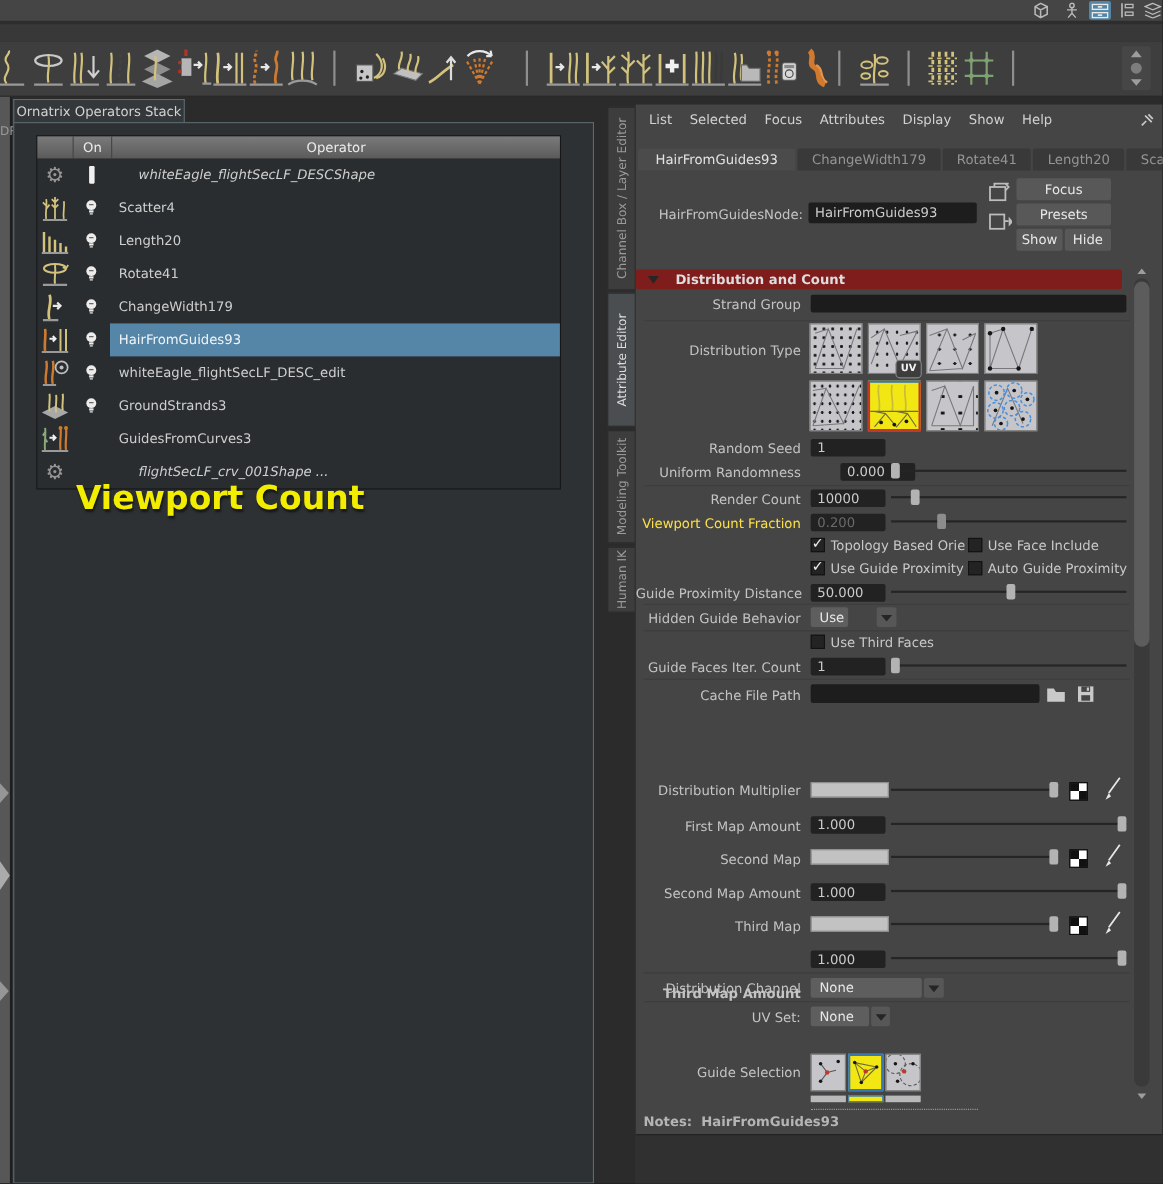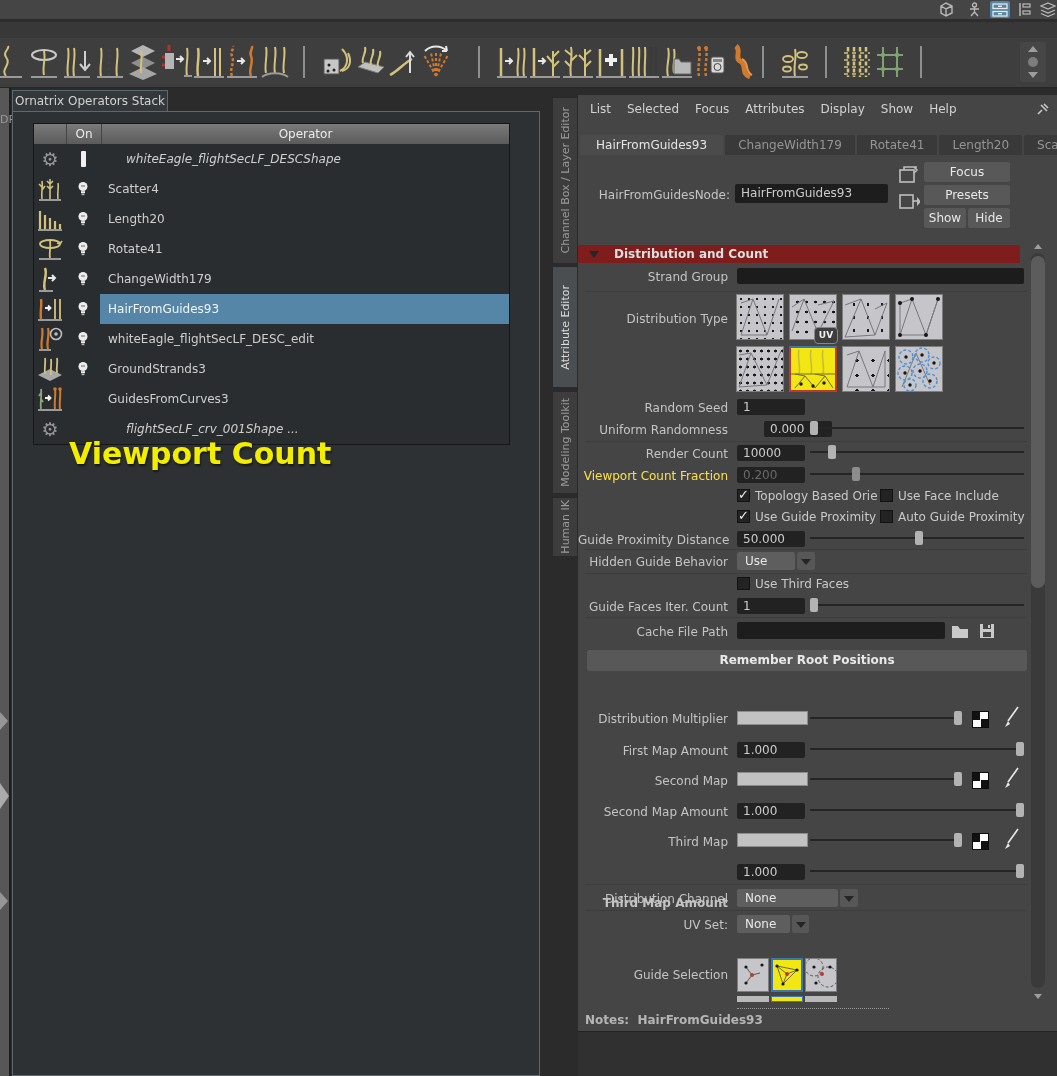--- a/index.html
+++ b/index.html
@@ -613,21 +613,21 @@
 
     <div class="rowlabel" style="top:437px;">Guide Proximity Distance</div>
     <div class="fld" style="top:436px;">50.000</div>
     <div class="slider" style="top:436px;">
         <div class="groove"></div>
         <div class="knob" style="left:105px;"></div>
       </div>
     <div class="hr" style="top:454px;"></div>
 
     <div class="rowlabel" style="top:459px;">Hidden Guide Behavior</div>
-    <div class="dd" style="left:159px;top:457px;width:58px;">Use</div>
+    <div class="dd" style="left:159px;top:457px;width:34px;">Use</div>
     <div class="ddarrow" style="left:219px;top:457px;"></div>
     <div class="hr" style="top:478px;"></div>
 
     <div class="cb" style="left:159px;top:482px;"></div>
     <div class="cblabel" style="left:177px;top:482px;">Use Third Faces</div>
 
     <div class="rowlabel" style="top:504px;">Guide Faces Iter. Count</div>
     <div class="fld" style="top:503px;">1</div>
     <div class="slider" style="top:503px;">
         <div class="groove"></div>
@@ -640,21 +640,20 @@
     <svg style="position:absolute;left:372px;top:527px;" width="20" height="17">
         <path d="M2 4 h6 l2 3 h8 v9 h-16 z" fill="#c9c9c9"></path>
       </svg>
     <svg style="position:absolute;left:400px;top:527px;" width="18" height="17">
         <rect x="2" y="2" width="14" height="14" fill="#c9c9c9"></rect>
         <rect x="5" y="2" width="8" height="5" fill="#454545"></rect>
         <rect x="10" y="3" width="2" height="3" fill="#c9c9c9"></rect>
         <rect x="5" y="10" width="8" height="5" fill="#454545"></rect>
       </svg>
 
-    <div class="btn" style="left:9px;top:555px;width:440px;height:21px;line-height:21px;font-weight:bold;">Remember Root Positions</div>
 
 
     <div class="rowlabel" style="top:616px;">Distribution Multiplier</div>
     <div class="swatch" style="top:616px;"></div>
     <div class="slider" style="top:616px;width:152px;">
         <div class="groove"></div>
         <div class="knob" style="left:144px;"></div>
       </div>
     <div class="checker" style="top:616px;"></div>
     <svg style="position:absolute;left:424px;top:610px;" width="20" height="24">

